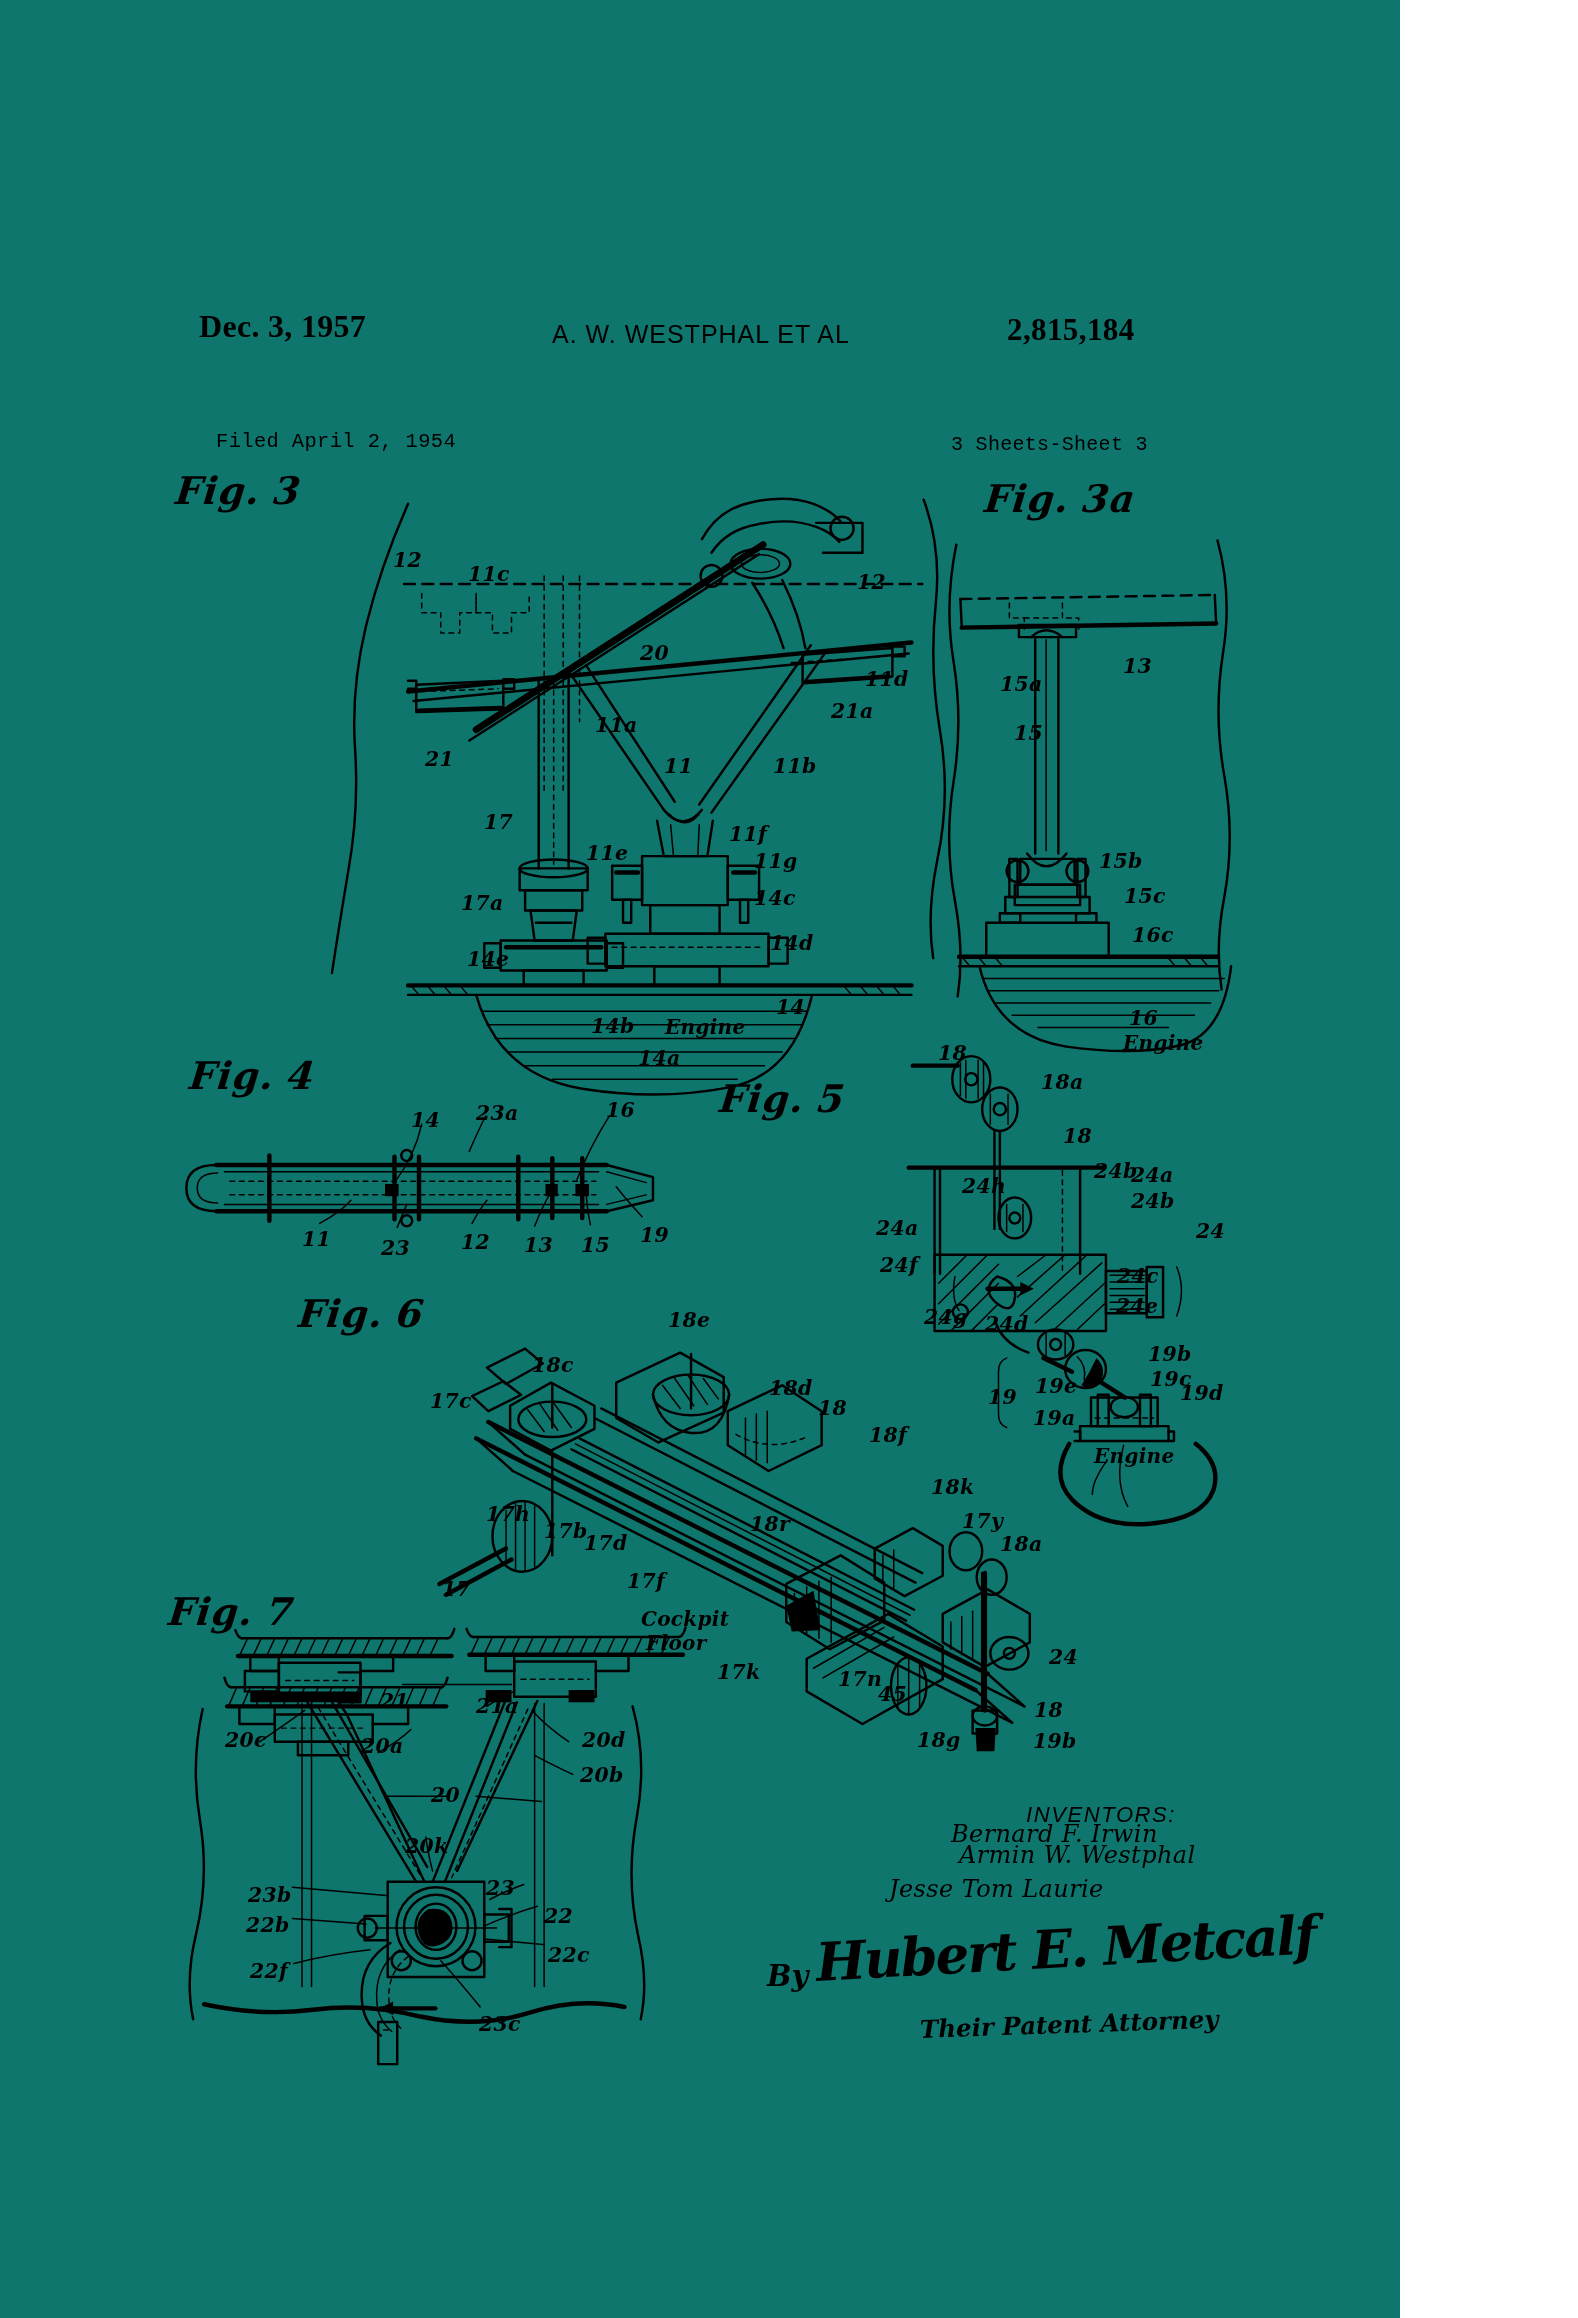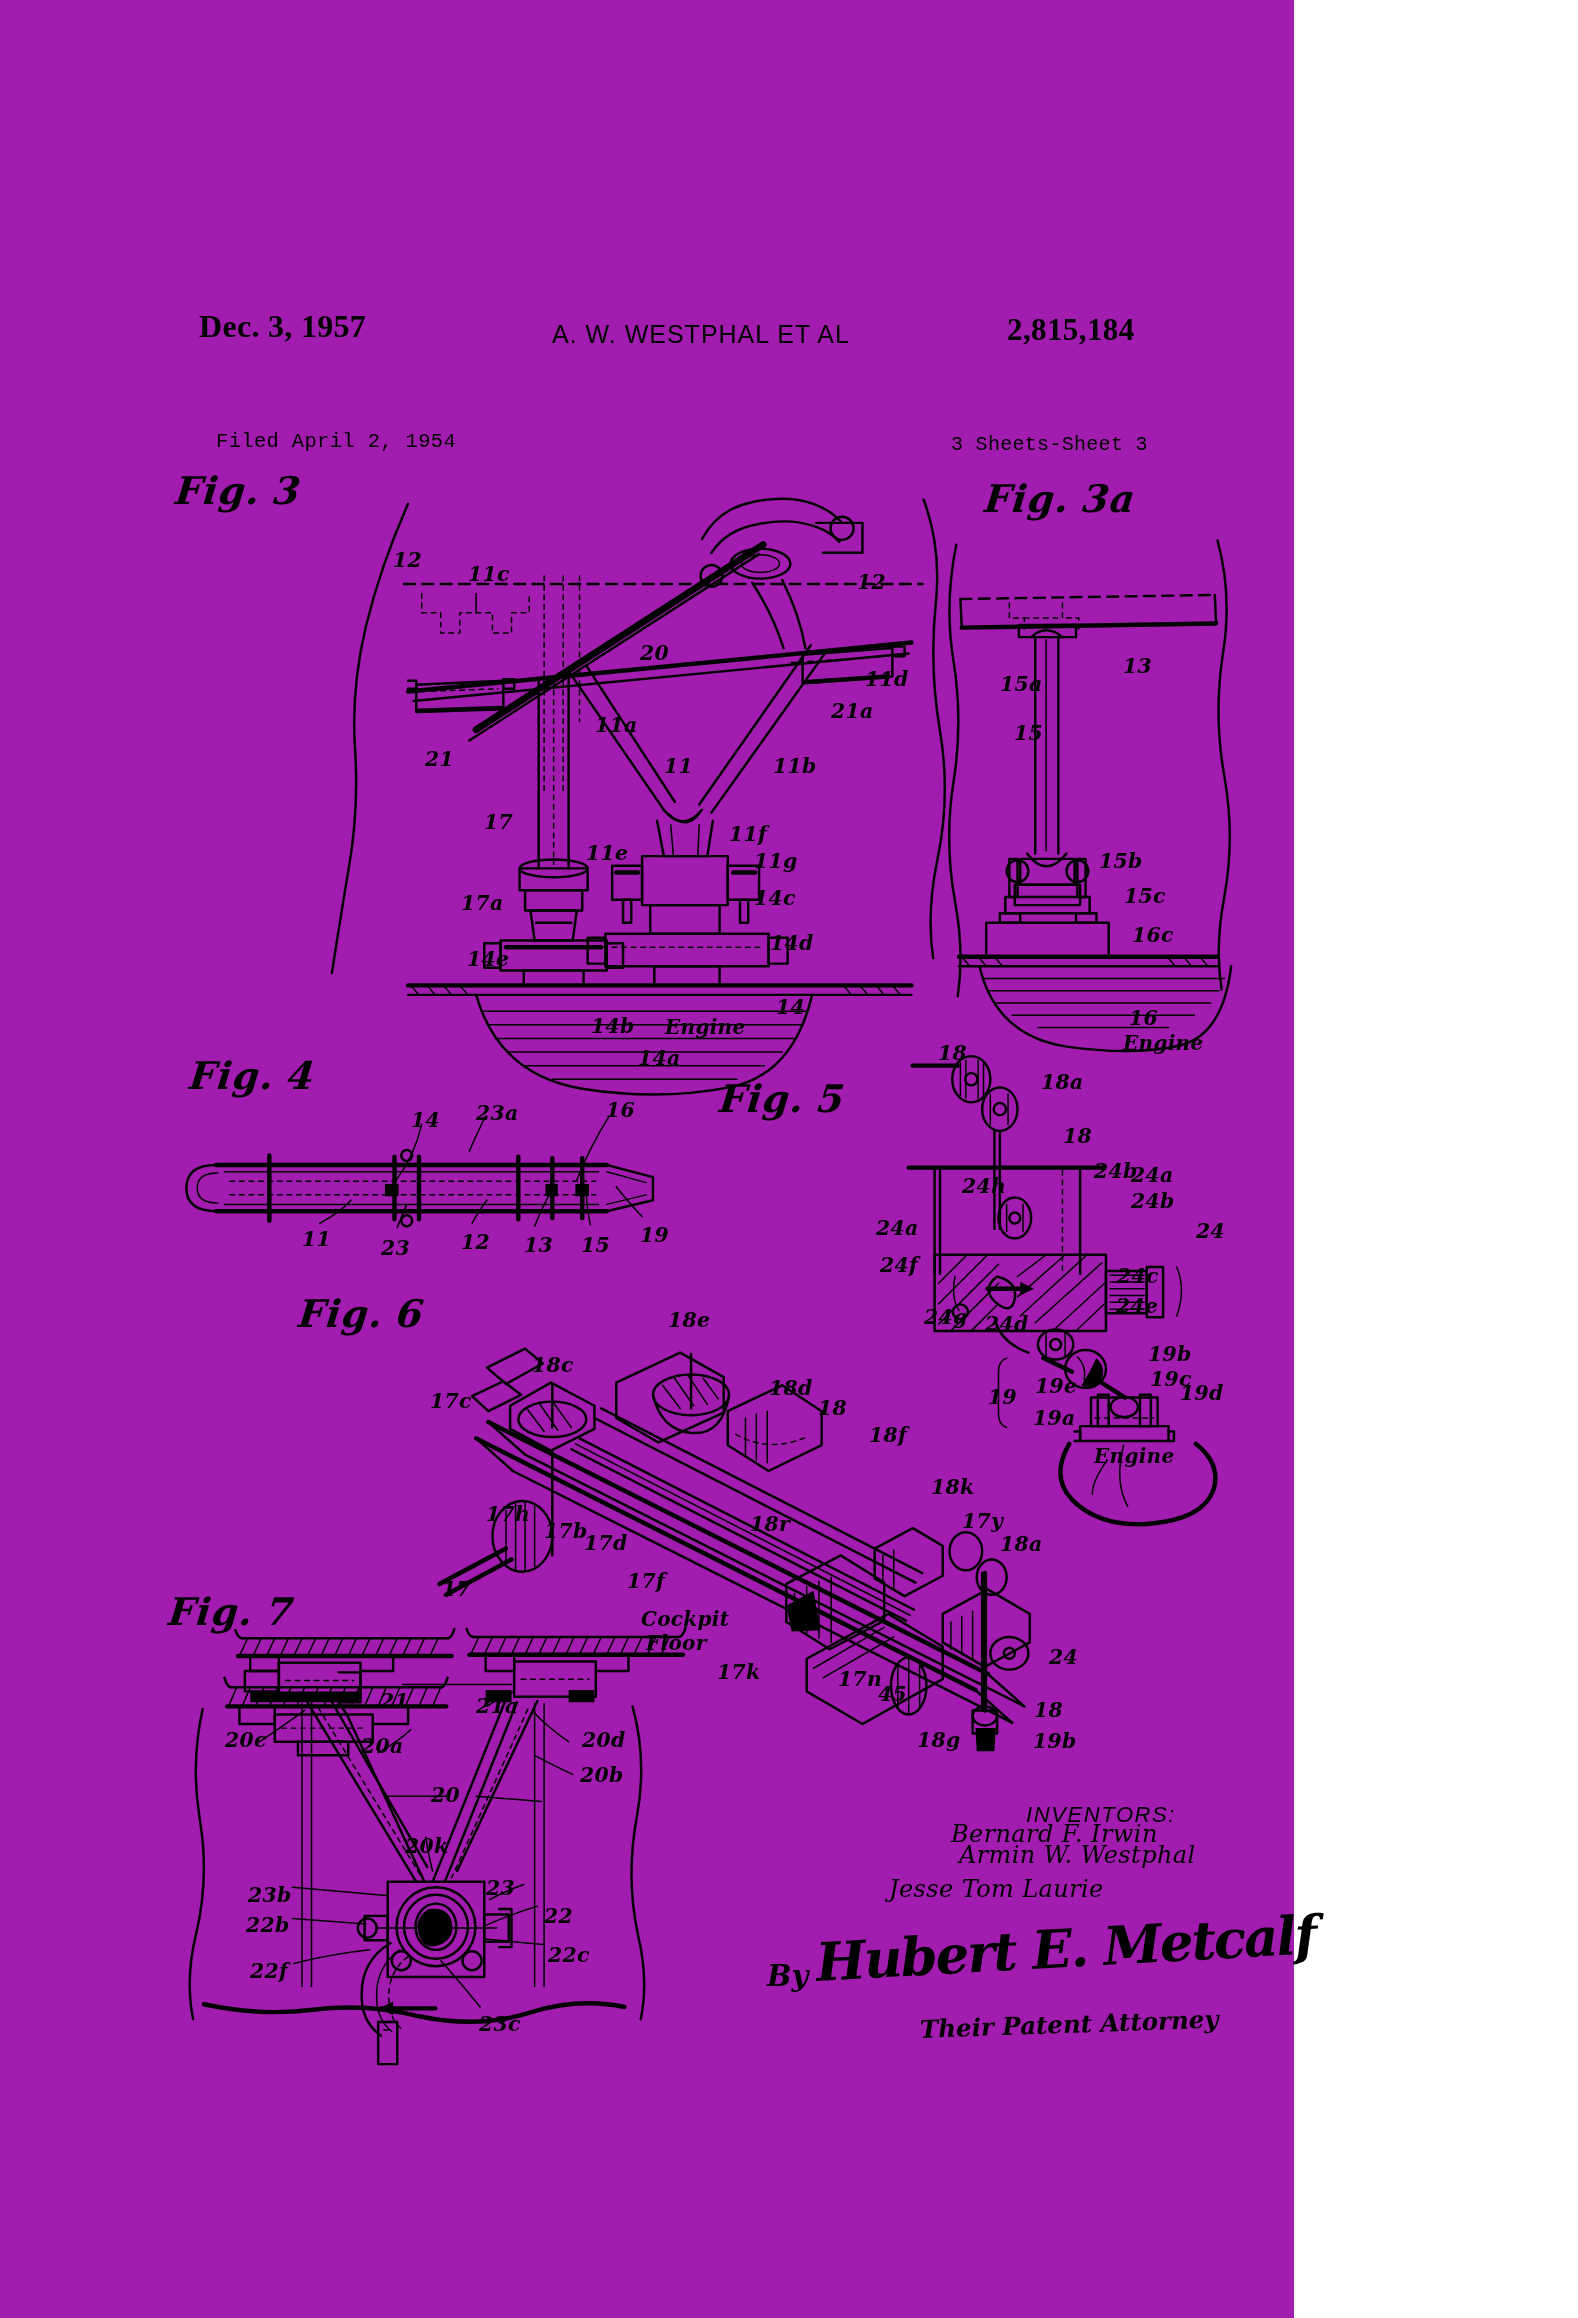--- a/index.html
+++ b/index.html
@@ -9,22 +9,22 @@
   body {
     width: 1578px; height: 2319px;
     font-family: "Liberation Serif", serif;
     color: #000;
     position: relative;
     overflow: hidden;
   }
   #sheet {
     position: absolute;
     left: 0; top: 0;
-    width: 1294px; height: 2319px;
-    background: #a21caf;
+    width: 1400px; height: 2319px;
+    background: #0f766e;
   }
   
   .hdr-date {
     position: absolute; left: 199px; top: 308px;
     font-family: "Liberation Serif", serif;
     font-weight: bold;
     font-size: 32px;
     letter-spacing: 0.3px;
   }
   .hdr-authors {

